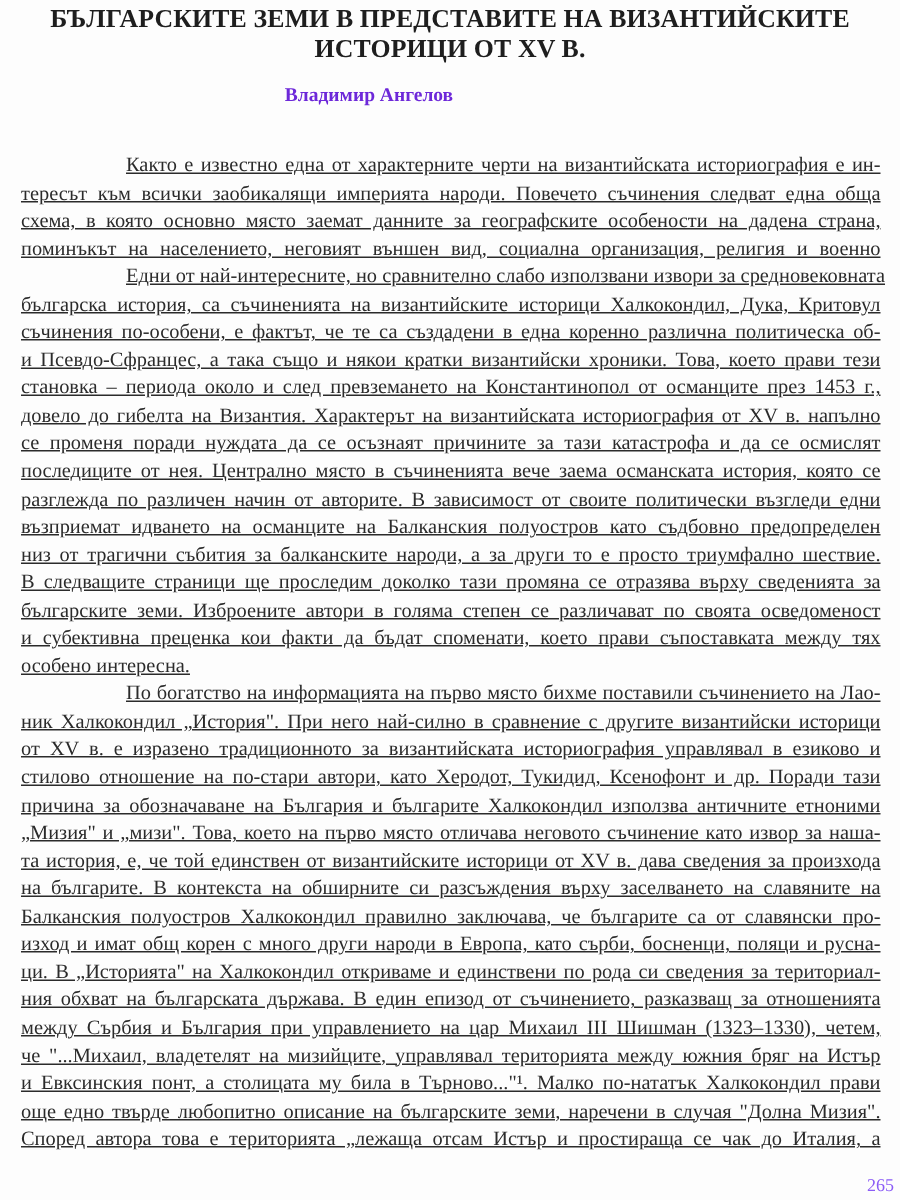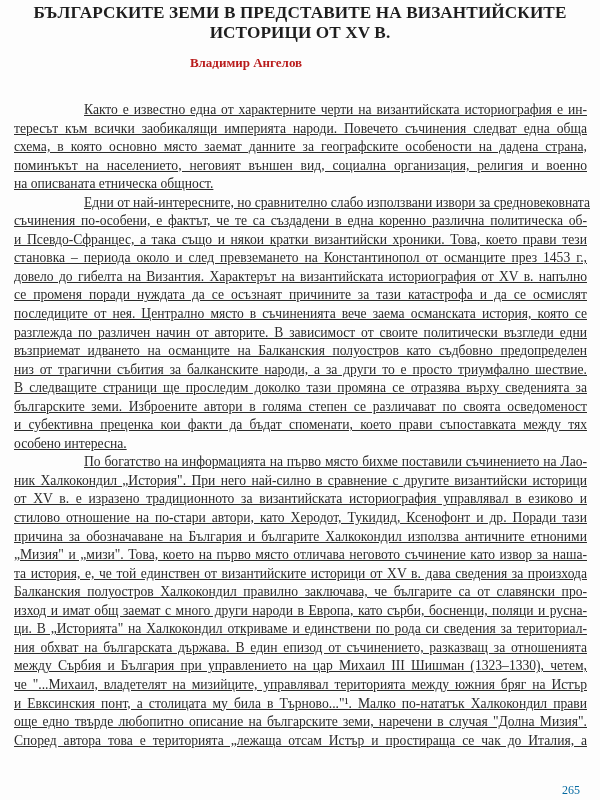--- a/index.html
+++ b/index.html
@@ -37,21 +37,21 @@
   }
   .author {
     position: absolute;
     left: 0;
     width: 492px;
     top: 55px;
     text-align: center;
     font-weight: bold;
     font-size: 13px;
     line-height: 16px;
-    color: #b91c1c;
+    color: #6d28d9;
   }
   .body-text {
     position: absolute;
     left: 14px;
     top: 101px;
     width: 573px;
     font-size: 13.6px;
     line-height: 18.55px;
     color: #2b2b2b;
   }
@@ -64,49 +64,49 @@
     text-decoration: underline;
   }
   .line.last {
     text-align-last: left;
   }
   .line.indent {
     padding-left: 70px;
   }
   .page-number {
     position: absolute;
-    right: 20px;
+    right: 4px;
     top: 783px;
     font-size: 12px;
-    color: #0369a1;
+    color: #8b5cf6;
   }
 </style>
 </head>
 <body>
 
 <div class="page">
   <div class="title">
     <div>БЪЛГАРСКИТЕ ЗЕМИ В ПРЕДСТАВИТЕ НА ВИЗАНТИЙСКИТЕ</div>
     <div>ИСТОРИЦИ ОТ XV В.</div>
   </div>
 
   <div class="author">Владимир Ангелов</div>
 
   <div class="body-text">
 
     <div>
       <span class="line indent">Както е известно една от характерните черти на византийската историография е ин-</span>
       <span class="line">тересът към всички заобикалящи империята народи. Повечето съчинения следват една обща</span>
       <span class="line">схема, в която основно място заемат данните за географските особености на дадена страна,</span>
       <span class="line">поминъкът на населението, неговият външен вид, социална организация, религия и военно</span>
-      <span class="line last">на описваната етническа общност.</span>
     </div>
 
     <div>
       <span class="line indent">Едни от най-интересните, но сравнително слабо използвани извори за средновековната</span>
+      <span class="line">българска история, са съчиненията на византийските историци Халкокондил, Дука, Критовул</span>
       <span class="line">съчинения по-особени, е фактът, че те са създадени в една коренно различна политическа об-</span>
       <span class="line">и Псевдо-Сфранцес, а така също и някои кратки византийски хроники. Това, което прави тези</span>
       <span class="line">становка – периода около и след превземането на Константинопол от османците през 1453 г.,</span>
       <span class="line">довело до гибелта на Византия. Характерът на византийската историография от XV в. напълно</span>
       <span class="line">се променя поради нуждата да се осъзнаят причините за тази катастрофа и да се осмислят</span>
       <span class="line">последиците от нея. Централно място в съчиненията вече заема османската история, която се</span>
       <span class="line">разглежда по различен начин от авторите. В зависимост от своите политически възгледи едни</span>
       <span class="line">възприемат идването на османците на Балканския полуостров като съдбовно предопределен</span>
       <span class="line">низ от трагични събития за балканските народи, а за други то е просто триумфално шествие.</span>
       <span class="line">В следващите страници ще проследим доколко тази промяна се отразява върху сведенията за</span>
@@ -116,22 +116,23 @@
     </div>
 
     <div>
       <span class="line indent">По богатство на информацията на първо място бихме поставили съчинението на Лао-</span>
       <span class="line">ник Халкокондил „История". При него най-силно в сравнение с другите византийски историци</span>
       <span class="line">от XV в. е изразено традиционното за византийската историография управлявал в езиково и</span>
       <span class="line">стилово отношение на по-стари автори, като Херодот, Тукидид, Ксенофонт и др. Поради тази</span>
       <span class="line">причина за обозначаване на България и българите Халкокондил използва античните етноними</span>
       <span class="line">„Мизия" и „мизи". Това, което на първо място отличава неговото съчинение като извор за наша-</span>
       <span class="line">та история, е, че той единствен от византийските историци от XV в. дава сведения за произхода</span>
+      <span class="line">на българите. В контекста на обширните си разсъждения върху заселването на славяните на</span>
       <span class="line">Балканския полуостров Халкокондил правилно заключава, че българите са от славянски про-</span>
-      <span class="line">изход и имат общ заемат с много други народи в Европа, като сърби, босненци, поляци и русна-</span>
+      <span class="line">изход и имат общ корен с много други народи в Европа, като сърби, босненци, поляци и русна-</span>
       <span class="line">ци. В „Историята" на Халкокондил откриваме и единствени по рода си сведения за териториал-</span>
       <span class="line">ния обхват на българската държава. В един епизод от съчинението, разказващ за отношенията</span>
       <span class="line">между Сърбия и България при управлението на цар Михаил III Шишман (1323–1330), четем,</span>
       <span class="line">че "...Михаил, владетелят на мизийците, управлявал територията между южния бряг на Истър</span>
       <span class="line">и Евксинския понт, а столицата му била в Търново..."¹. Малко по-нататък Халкокондил прави</span>
       <span class="line">още едно твърде любопитно описание на българските земи, наречени в случая "Долна Мизия".</span>
       <span class="line">Според автора това е територията „лежаща отсам Истър и простираща се чак до Италия, а</span>
     </div>
   </div>
 

